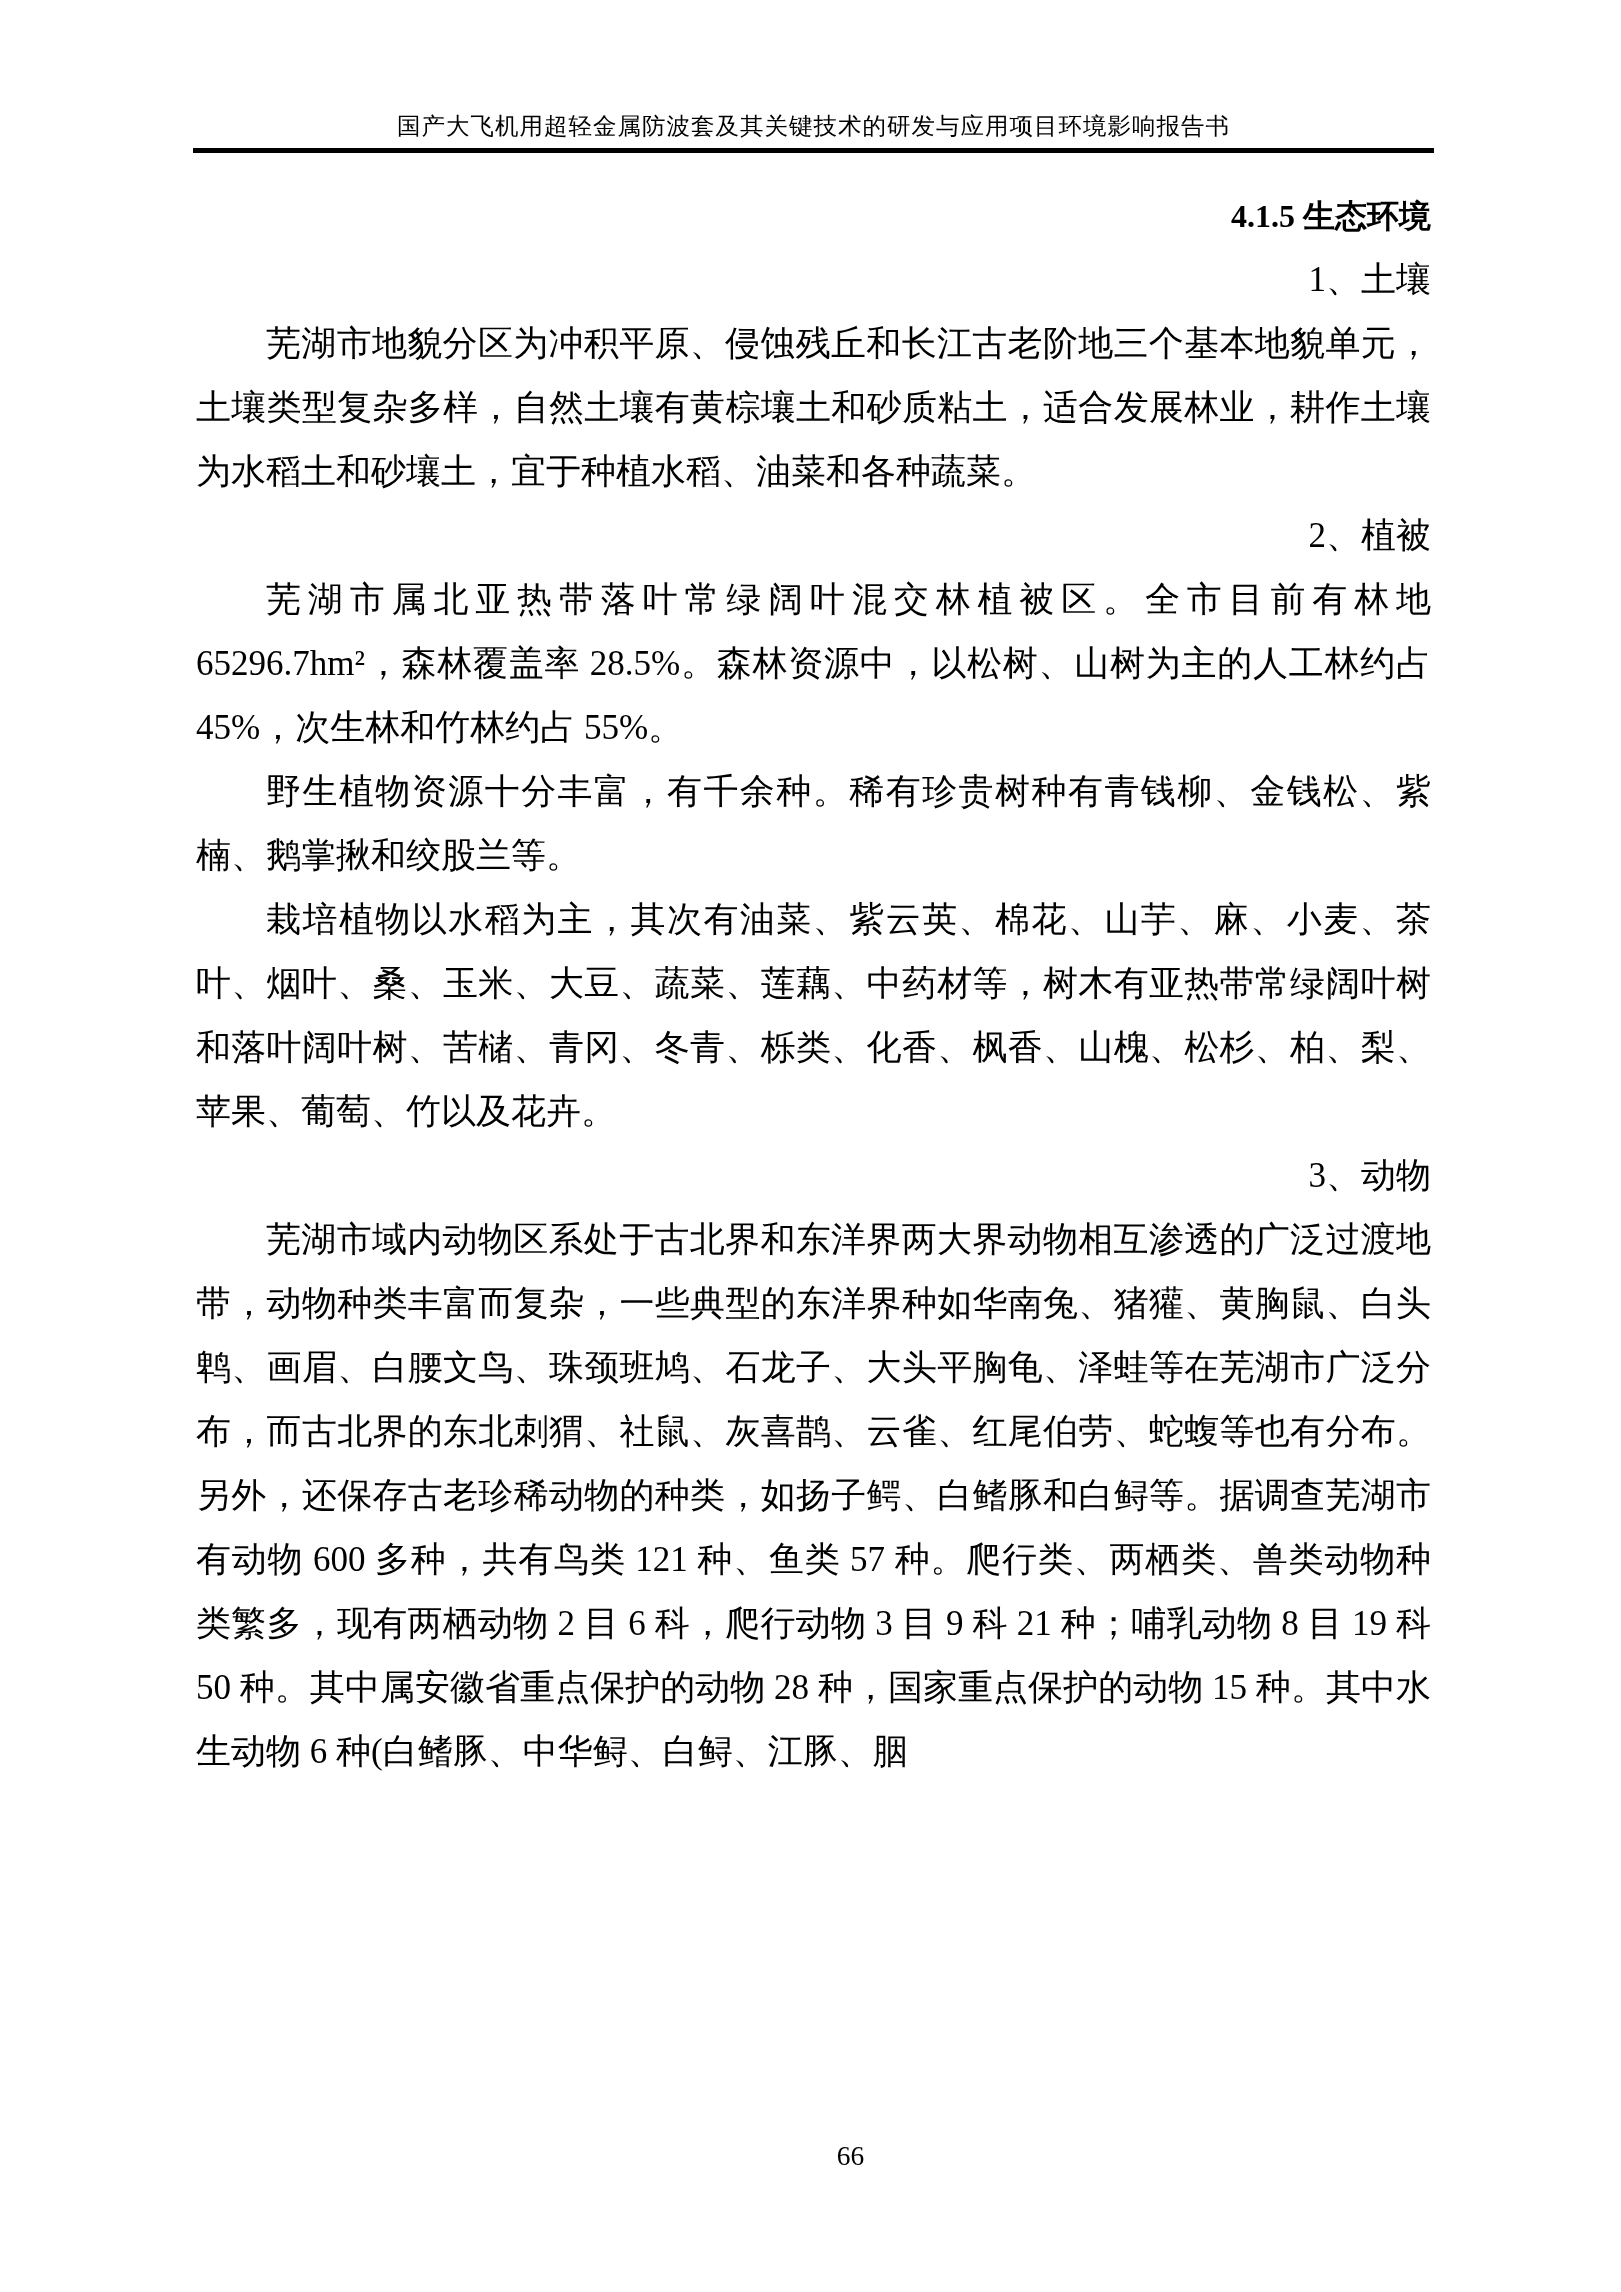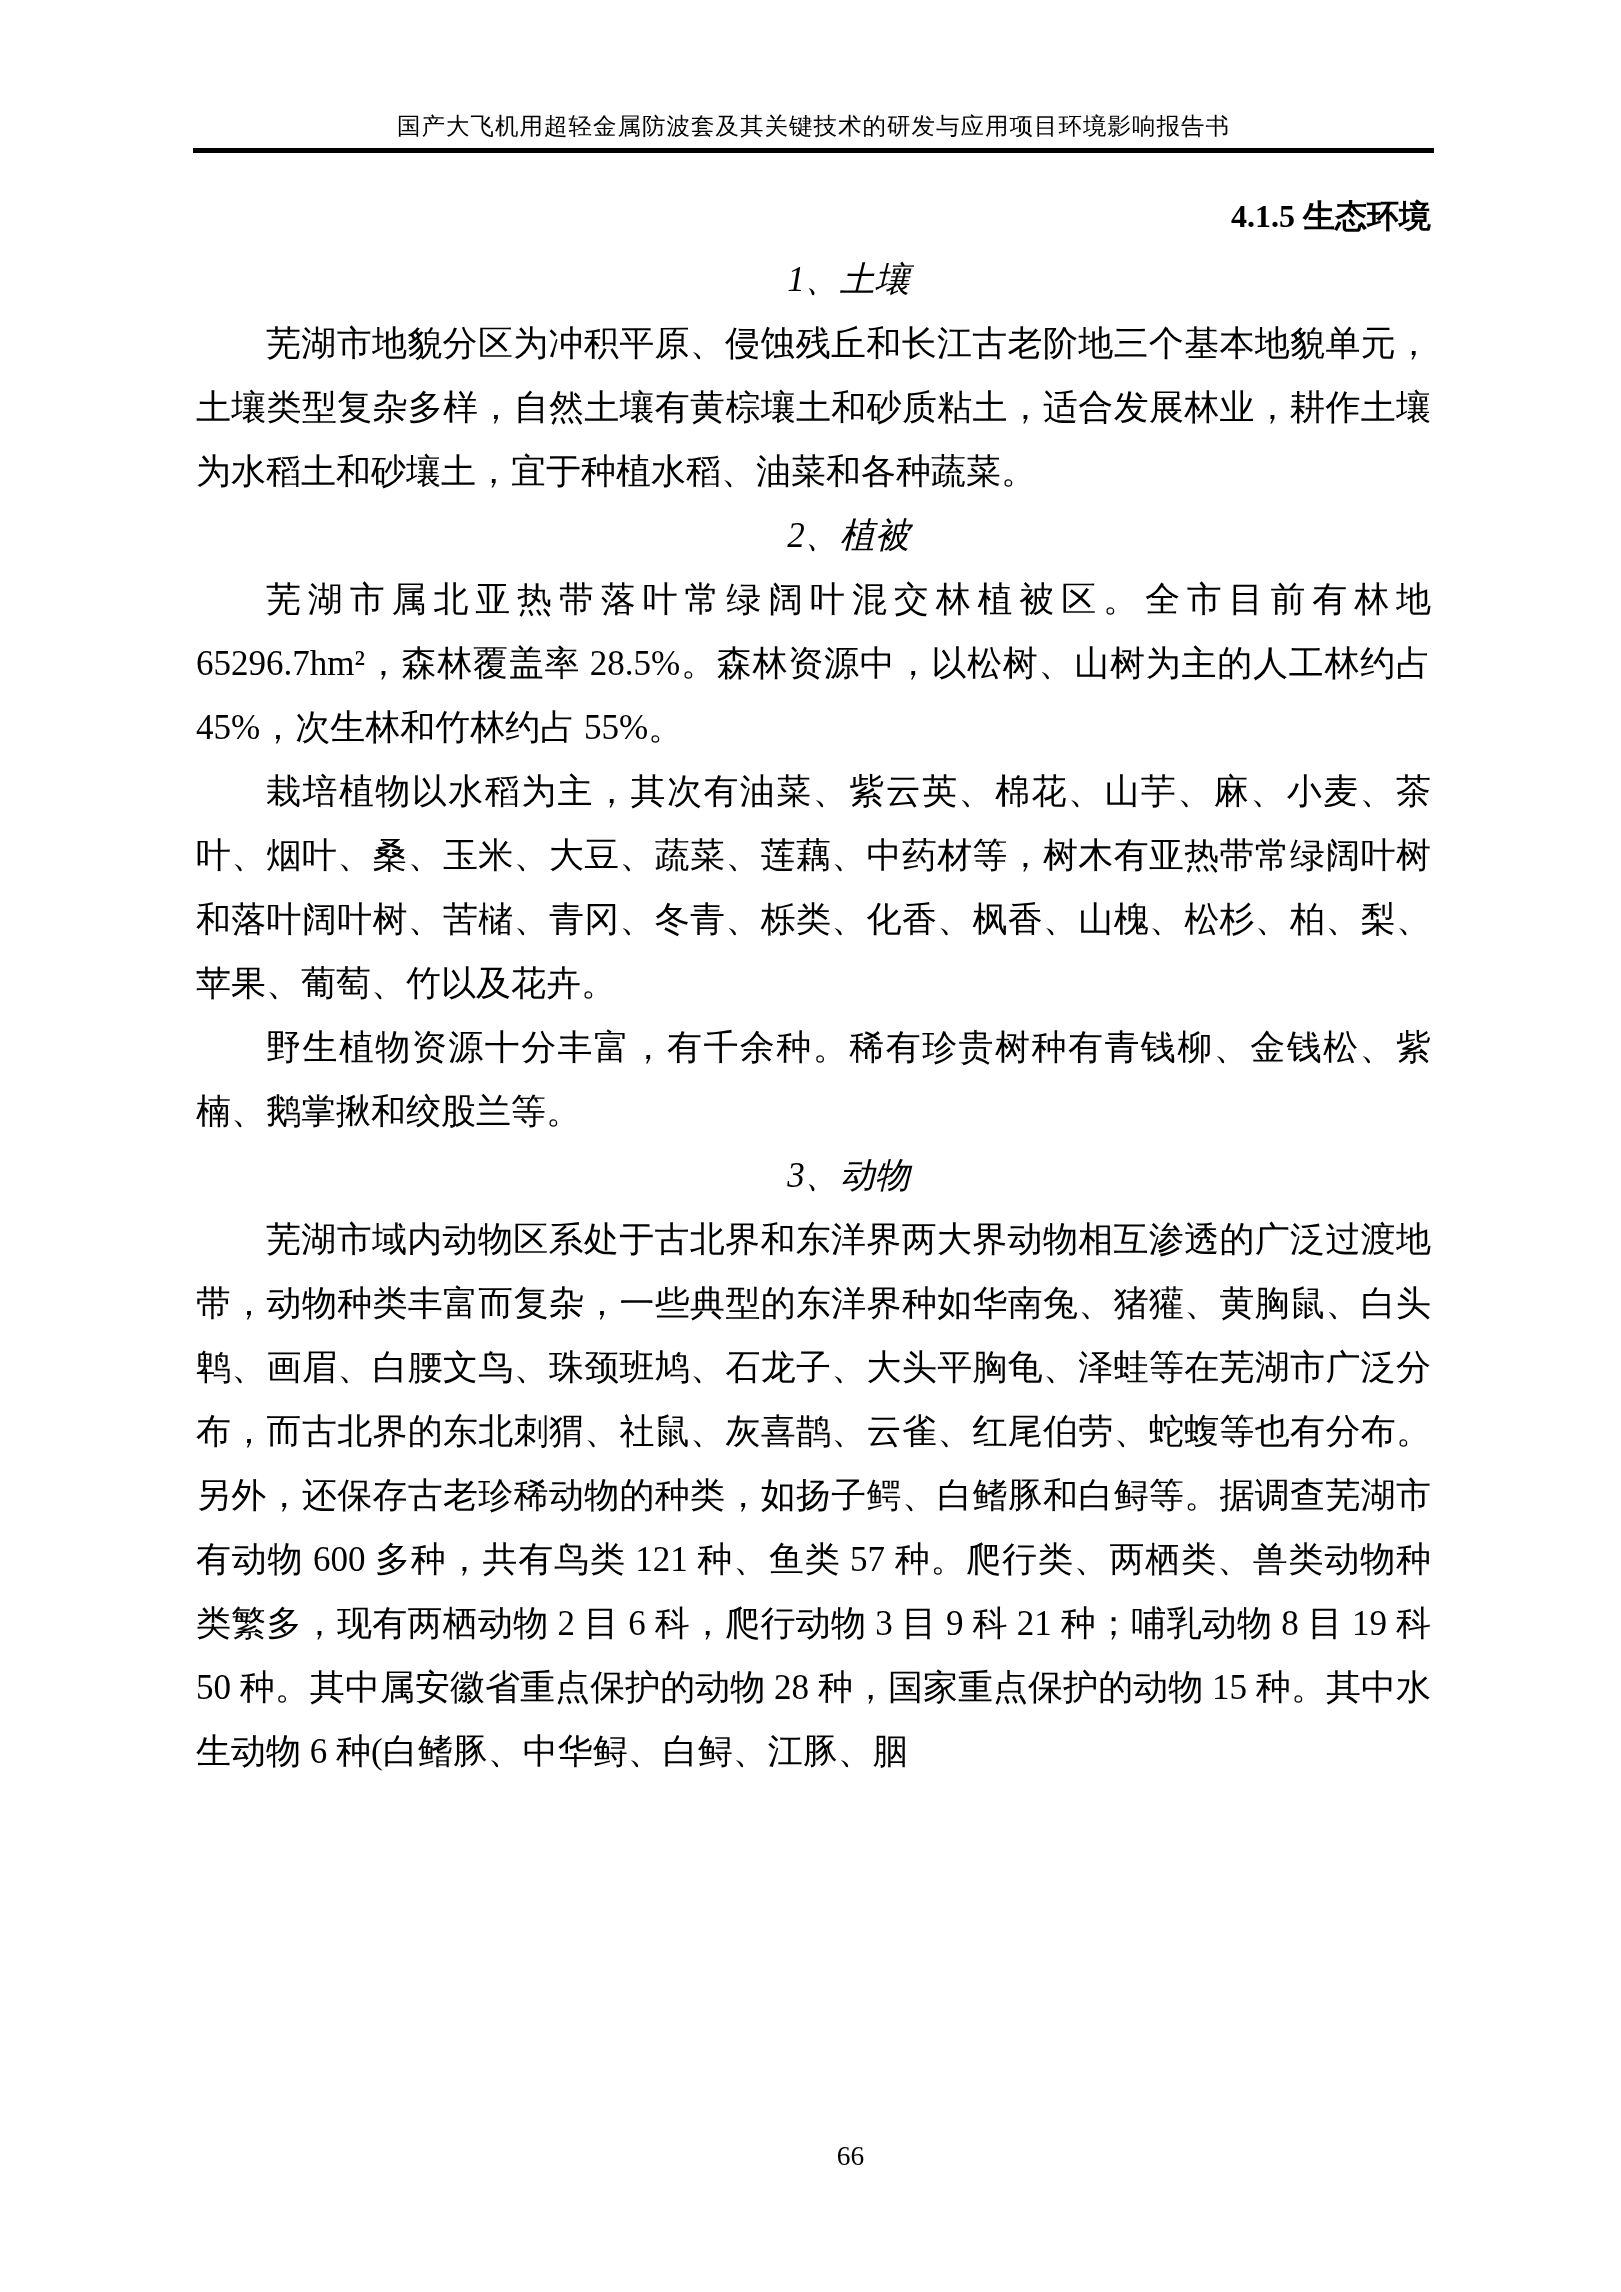--- a/index.html
+++ b/index.html
@@ -50,22 +50,21 @@
   }
   .content p, .content h2 {
     margin: 0;
     padding: 0;
   }
   .para {
     text-indent: 2em;
   }
   .item {
     text-indent: 2em;
-    text-align: center;
-    font-style: italic;
+    text-align: right;
   }
   .heading {
     font-size: 32px;
     font-weight: bold;
     line-height: 64px;
     text-align: right;
   }
   .footer {
     position: absolute;
     top: 2141px;
@@ -91,23 +90,23 @@
 
     <p class="item">1、土壤</p>
 
     <p class="para">芜湖市地貌分区为冲积平原、侵蚀残丘和长江古老阶地三个基本地貌单元，土壤类型复杂多样，自然土壤有黄棕壤土和砂质粘土，适合发展林业，耕作土壤为水稻土和砂壤土，宜于种植水稻、油菜和各种蔬菜。</p>
 
     <p class="item">2、植被</p>
 
     <p class="para">芜湖市属北亚热带落叶常绿阔叶混交林植被区。全市目前有林地 65296.7hm²，森林覆盖率 28.5%。森林资源中，以松树、山树为主的人工林约占 45%，次生林和竹林约占 55%。</p>
 
 
+    <p class="para">野生植物资源十分丰富，有千余种。稀有珍贵树种有青钱柳、金钱松、紫楠、鹅掌揪和绞股兰等。</p>
+
     <p class="para">栽培植物以水稻为主，其次有油菜、紫云英、棉花、山芋、麻、小麦、茶叶、烟叶、桑、玉米、大豆、蔬菜、莲藕、中药材等，树木有亚热带常绿阔叶树和落叶阔叶树、苦槠、青冈、冬青、栎类、化香、枫香、山槐、松杉、柏、梨、苹果、葡萄、竹以及花卉。</p>
-
-    <p class="para">野生植物资源十分丰富，有千余种。稀有珍贵树种有青钱柳、金钱松、紫楠、鹅掌揪和绞股兰等。</p>
 
     <p class="item">3、动物</p>
 
     <p class="para">芜湖市域内动物区系处于古北界和东洋界两大界动物相互渗透的广泛过渡地带，动物种类丰富而复杂，一些典型的东洋界种如华南兔、猪獾、黄胸鼠、白头鹎、画眉、白腰文鸟、珠颈班鸠、石龙子、大头平胸龟、泽蛙等在芜湖市广泛分布，而古北界的东北刺猬、社鼠、灰喜鹊、云雀、红尾伯劳、蛇蝮等也有分布。另外，还保存古老珍稀动物的种类，如扬子鳄、白鳍豚和白鲟等。据调查芜湖市有动物 600 多种，共有鸟类 121 种、鱼类 57 种。爬行类、两栖类、兽类动物种类繁多，现有两栖动物 2 目 6 科，爬行动物 3 目 9 科 21 种；哺乳动物 8 目 19 科 50 种。其中属安徽省重点保护的动物 28 种，国家重点保护的动物 15 种。其中水生动物 6 种(白鳍豚、中华鲟、白鲟、江豚、胭</p>
   </div>
 
   <div class="footer">66</div>
 
 </div>
 

